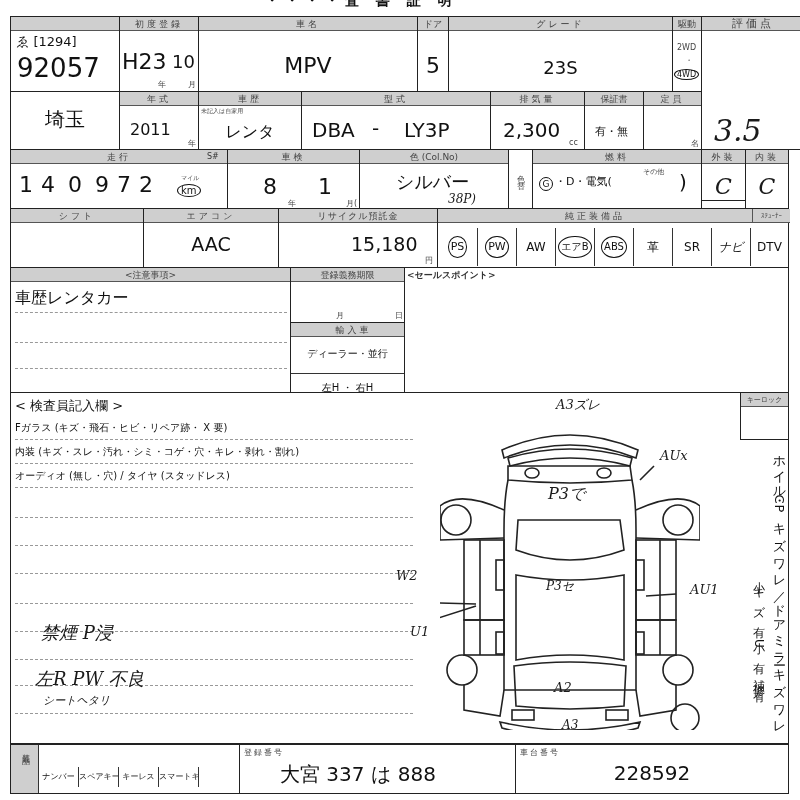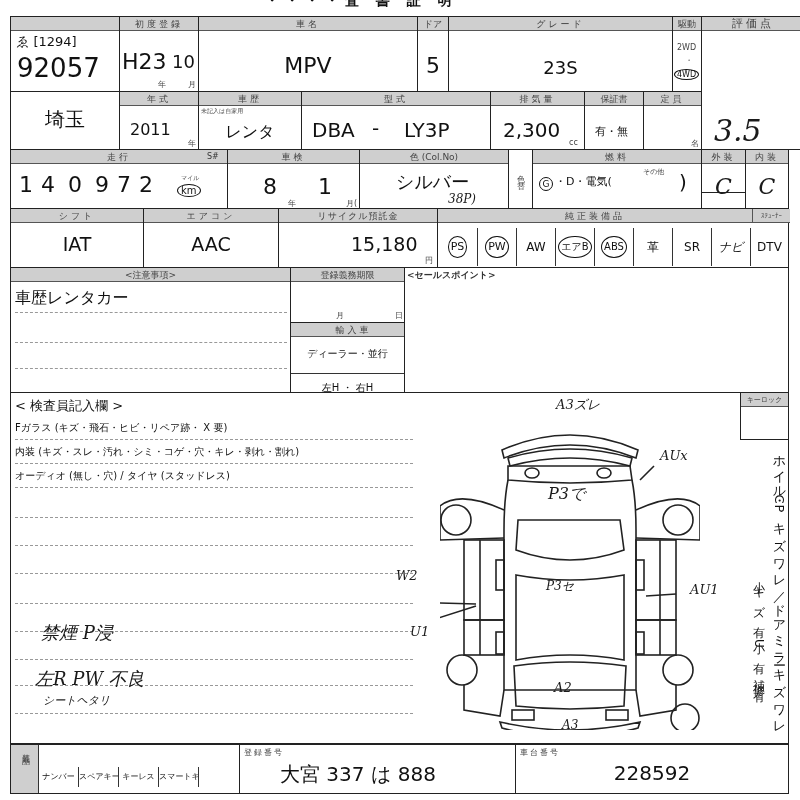--- a/index.html
+++ b/index.html
@@ -135,32 +135,31 @@
 </div>
 
 <div class="bx" style="left:532px;top:149px;width:170px;height:60px;">
   <div class="hdr" style="left:0;top:0;width:100%;">燃料</div>
   <div class="abs" style="left:6px;top:27px;font-size:9px;border:1.5px solid #111;border-radius:50%;width:14px;height:14px;text-align:center;line-height:12px;">G</div>
   <div class="abs" style="left:22px;top:24px;font-size:11px;">・D・電気(</div>
   <div class="sm" style="left:110px;top:17px;font-size:7px;">その他</div>
   <div class="abs" style="left:146px;top:20px;font-size:20px;">)</div>
 </div>
 
-<div class="bx" style="left:701px;top:149px;width:45px;height:44px;padding-left:36px;">
+<div class="bx" style="left:701px;top:149px;width:45px;height:52px;padding-left:36px;">
   <div class="hdr" style="left:0;top:0;width:100%;">外装</div>
   <div class="big hand" style="left:0;width:100%;top:24px;">C</div>
 </div>
 <div class="bx" style="left:745px;top:149px;width:44px;height:60px;">
   <div class="hdr" style="left:0;top:0;width:100%;">内装</div>
   <div class="big hand" style="left:0;width:100%;top:24px;">C</div>
 </div>
 
 <div class="bx" style="left:10px;top:208px;width:134px;height:60px;">
   <div class="hdr" style="left:0;top:0;width:100%;">シフト</div>
-  <div class="big" style="left:0;width:100%;top:24px;font-size:19px;">IAT</div>
 </div>
 <div class="bx" style="left:143px;top:208px;width:136px;height:60px;">
   <div class="hdr" style="left:0;top:0;width:100%;">エアコン</div>
   <div class="big" style="left:0;width:100%;top:24px;font-size:19px;">AAC</div>
 </div>
 <div class="bx" style="left:278px;top:208px;width:160px;height:60px;">
   <div class="hdr" style="left:0;top:0;width:100%;letter-spacing:1px;">リサイクル預託金</div>
   <div class="big" style="left:72px;top:24px;font-size:19px;">15,180</div>
   <div class="sm" style="left:146px;top:46px;">円</div>
 </div>

